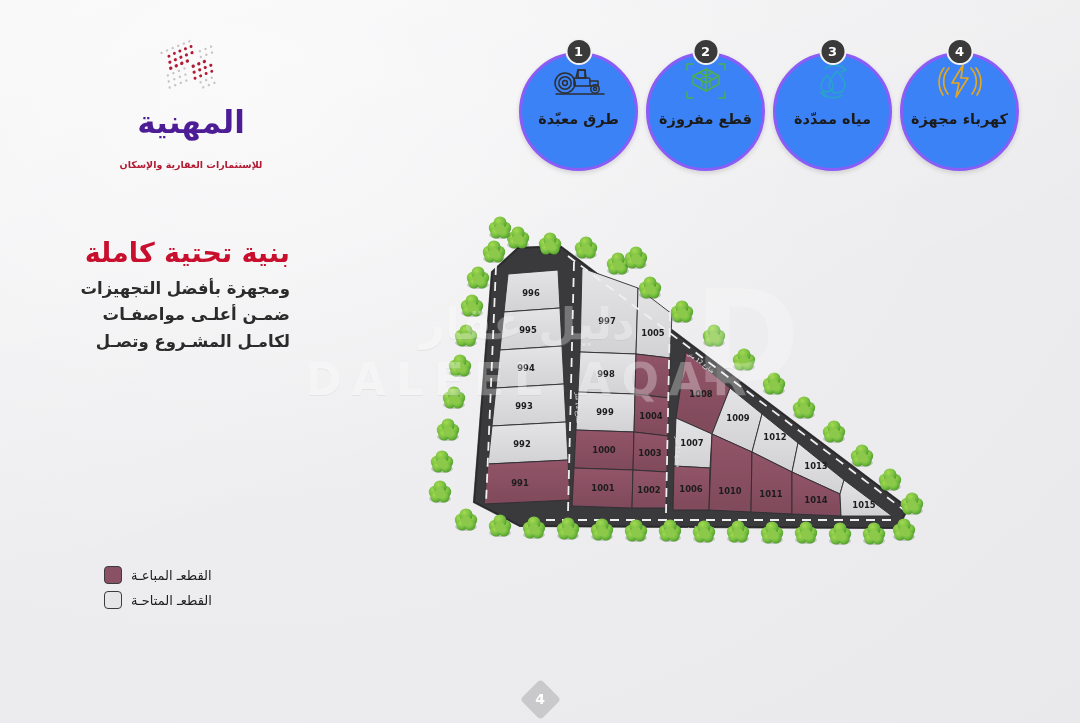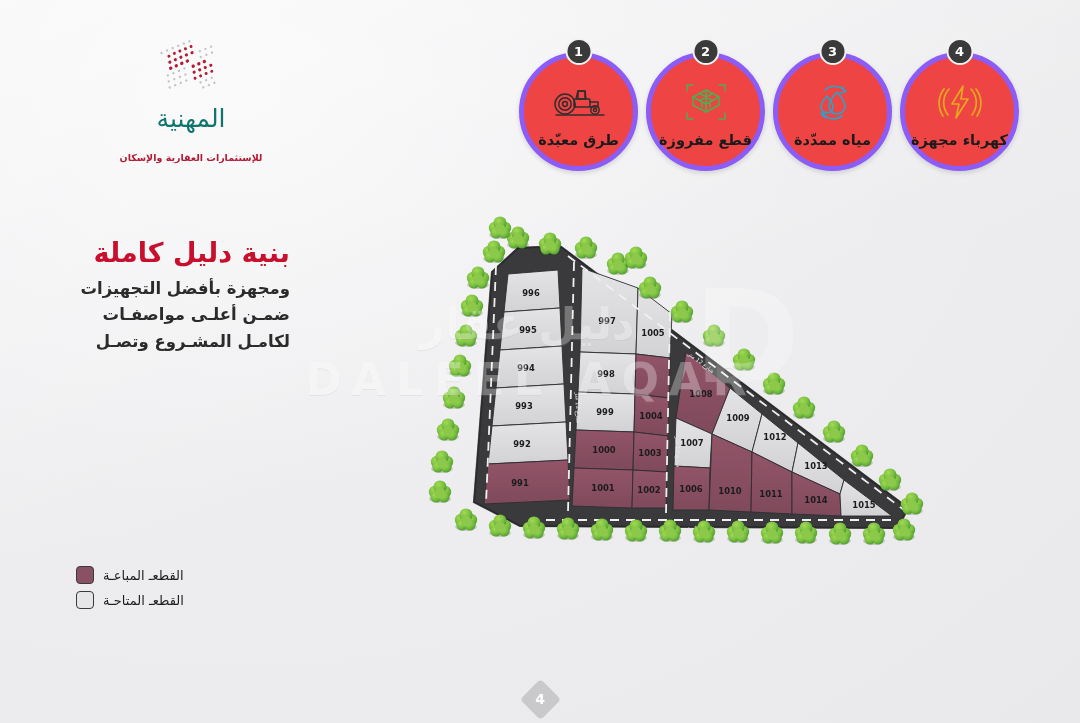--- a/index.html
+++ b/index.html
@@ -37,23 +37,23 @@
     text-align: center;
   }
   .logo-mark {
     width: 82px;
     height: 66px;
     margin: 0 auto 4px auto;
     position: relative;
   }
   .logo-mark svg { display:block; }
   .logo-name {
-    font-size: 25px;
-    font-weight: 400;
-    color: #0f766e;
+    font-size: 31px;
+    font-weight: 700;
+    color: #4c1d95;
     letter-spacing: 1px;
     line-height: 1.05;
     direction: rtl;
   }
   .logo-sub {
     font-size: 9.5px;
     font-weight: 700;
     color: #b31b34;
     letter-spacing: 0px;
     margin-top: 20px;
@@ -74,27 +74,27 @@
   .badge {
     position: relative;
     width: 119px;
     height: 119px;
     margin-top: 19px;
   }
   .badge-ring {
     position: absolute;
     inset: 0;
     border-radius: 50%;
-    background: #ef4444;
-    border: 5px solid #8b5cf6;
+    background: #3b82f6;
+    border: 3px solid #8b5cf6;
     box-shadow: 0 2px 5px rgba(0,0,0,.14);
     display: flex;
     flex-direction: column;
     align-items: center;
-    justify-content: center;
+    justify-content: flex-start;
   }
   .badge-icon { height: 48px; display:flex; align-items:center; justify-content:center; margin-top:2px; }
   .badge-icon svg { display:block; }
   .badge-label {
     font-size: 14.5px;
     font-weight: 700;
     color: #1b1b1b;
     margin-top: 6px;
     direction: rtl;
     white-space: nowrap;
@@ -140,21 +140,21 @@
     color: #2b2b2b;
     line-height: 1.62;
     font-weight: 700;
   }
   .copy-body div { white-space: nowrap; }
 
   
   .legend {
     position: absolute;
     top: 566px;
-    left: 76px;
+    left: 104px;
     width: 112px;
     direction: rtl;
   }
   .legend-row {
     display: flex;
     flex-direction: row-reverse;
     align-items: center;
     justify-content: flex-start;
     gap: 9px;
     margin-bottom: 7px;
@@ -423,21 +423,21 @@
           </g>
         </svg>
       </div>
       <div class="badge-label">كهرباء مجهزة</div>
     </div>
   </div>
 
 </div>
 
 <div class="copy">
-  <div class="copy-title">بنية دليل كاملة</div>
+  <div class="copy-title">بنية تحتية كاملة</div>
   <div class="copy-body">
     <div>ومجهزة بأفضل التجهيزات</div>
     <div>ضمـن أعلـى مواصفـات</div>
     <div>لكامـل المشـروع وتصـل</div>
   </div>
 </div>
 
 <div class="legend">
   <div class="legend-row">
     <div class="legend-sw" style="background:#8a5063;"></div>

